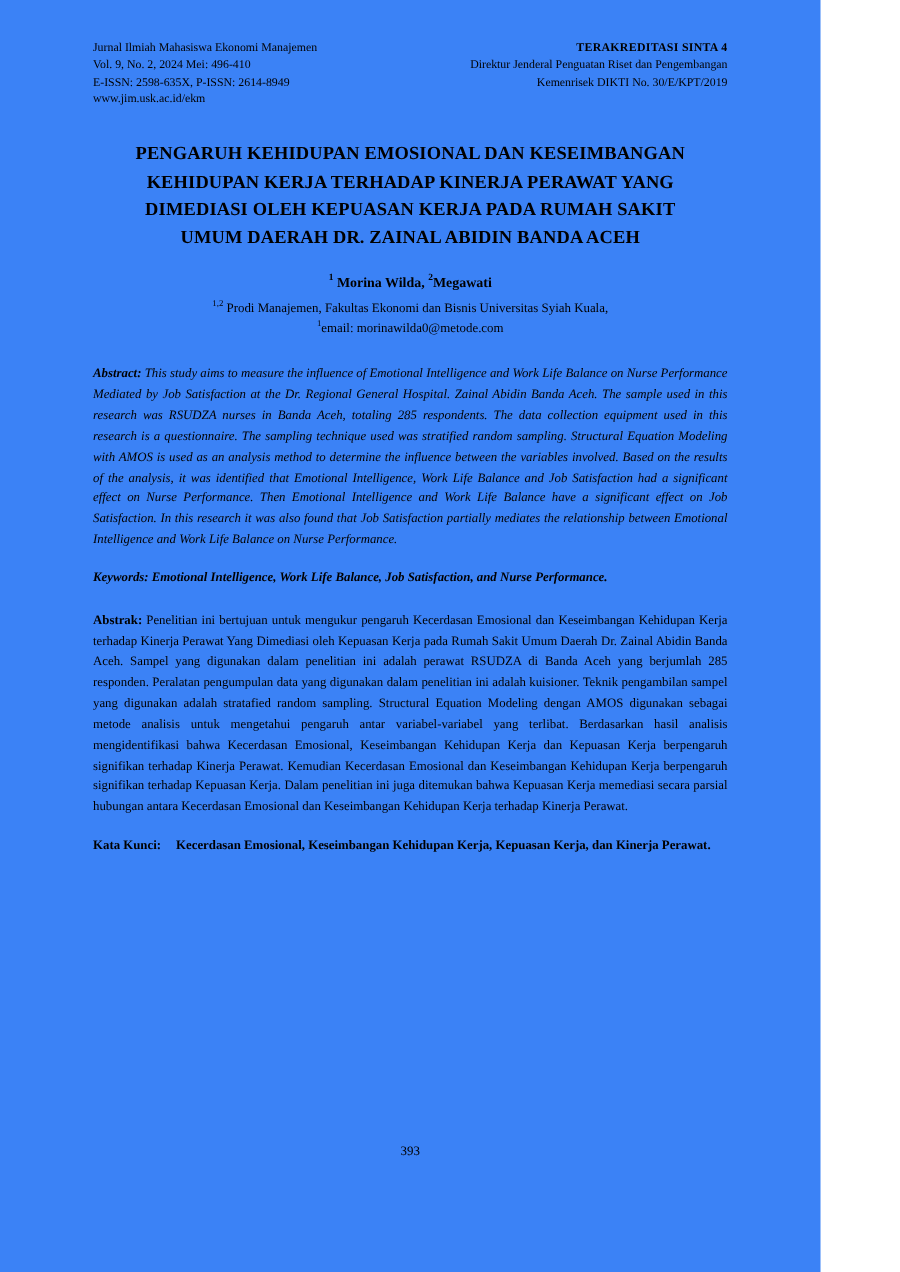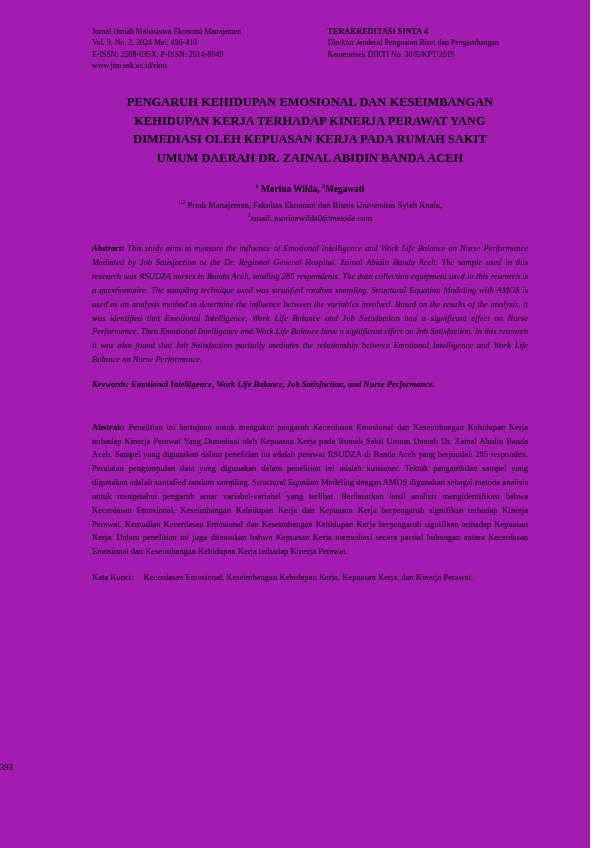--- a/index.html
+++ b/index.html
@@ -9,41 +9,41 @@
   body {
     width: 600px;
     height: 848px;
     background: #ffffff;
     font-family: "Liberation Serif", "DejaVu Serif", serif;
     color: #000000;
     overflow: hidden;
   }
   .page {
     position: relative;
-    width: 590px;
+    width: 547px;
     height: 848px;
-    background: #a21caf;
+    background: #3b82f6;
     box-sizing: border-box;
-    padding: 26px 62px 0 92px;
+    padding: 26px 62px 0 62px;
   }
 
   
   .masthead {
     display: flex;
     justify-content: space-between;
     align-items: flex-start;
     font-size: 7.9px;
     line-height: 1.45;
   }
   .masthead-left {
     text-align: left;
     width: 52%;
   }
   .masthead-right {
-    text-align: left;
+    text-align: right;
     width: 46%;
   }
   .masthead-line { display: block; white-space: nowrap; }
   .accred-title { font-weight: bold; letter-spacing: .2px; }
 
   
   .article-title {
     margin-top: 21px;
     text-align: center;
     font-weight: bold;
@@ -91,44 +91,45 @@
   }
   .keywords-block {
     margin-top: 11px;
     font-size: 8.55px;
     line-height: 1.62;
     text-align: justify;
     font-style: italic;
     font-weight: bold;
   }
   .abstrak-block {
-    margin-top: 29px;
+    margin-top: 15px;
     font-size: 8.55px;
     line-height: 1.62;
     text-align: justify;
     font-style: normal;
   }
   .abstrak-block .lead {
     font-weight: bold;
   }
   .katakunci-block {
     margin-top: 12px;
     font-size: 8.55px;
     line-height: 1.62;
     text-align: justify;
-    font-weight: normal;
+    font-weight: bold;
   }
   .katakunci-block .lead-gap { display: inline-block; width: 10px; }
 
   
   .page-number {
     position: absolute;
     left: 0;
     right: 0;
     top: 762px;
+    text-align: center;
     font-size: 8.6px;
   }
 </style>
 </head>
 <body>
 
 <div class="page">
 
   <div class="masthead">
     <div class="masthead-left">

